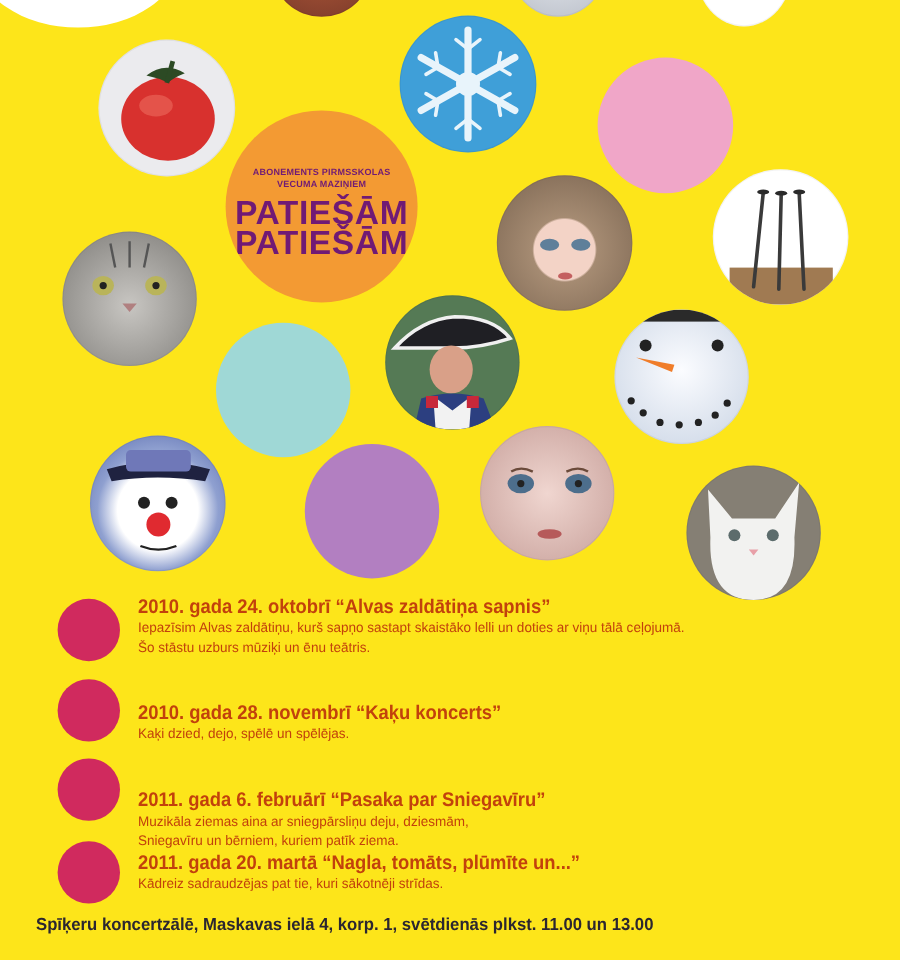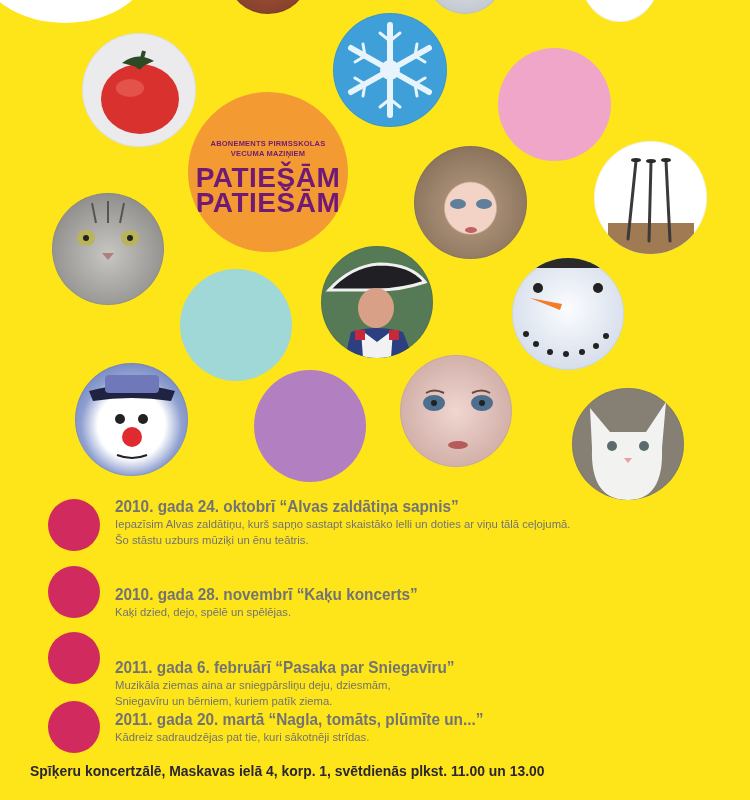--- a/index.html
+++ b/index.html
@@ -4,21 +4,21 @@
   <style>
     html, body { margin:0; padding:0; }
     body { width:750px; height:800px; overflow:hidden; background:#fde51a; position:relative; font-family:"Liberation Sans", sans-serif; }
     .circle { position:absolute; border-radius:50%; overflow:hidden; }
     .photo { box-shadow: inset 0 0 0 1px rgba(0,0,0,0.05); }
     .logo { display:flex; flex-direction:column; align-items:center; justify-content:center; text-align:center; color:#701a75; }
     .logo .small { font-size:7.5px; font-weight:bold; line-height:10px; letter-spacing:0.2px; }
     .logo .big { font-size:28px; font-weight:bold; line-height:25px; letter-spacing:0.5px; }
     .event { position:absolute; left:48px; }
     .dot { position:absolute; left:0; width:52px; height:52px; border-radius:50%; background:#d02a5e; }
-    .etext { position:absolute; left:67px; top:0; white-space:nowrap; color:#737373; }
+    .etext { position:absolute; left:67px; top:0; white-space:nowrap; color:#c2410c; }
     .etitle { font-size:16.5px; font-weight:bold; line-height:20px; font-family:"Liberation Sans", sans-serif; transform:scaleX(0.93); transform-origin:left; }
     .edesc { font-size:11.5px; line-height:16px; transform:scaleX(0.98); transform-origin:left; }
     .footer { position:absolute; left:30px; top:763px; font-size:14.5px; font-weight:bold; color:#2b2630; white-space:nowrap; transform:scaleX(0.96); transform-origin:left; }
   </style>
 </head>
 <body>
 
 <div class="circle" style="left:-20px; top:-95px; width:170px; height:118px; background:#ffffff;"></div>
 <div class="circle photo" style="left:228px; top:-60px; width:80px; height:74px; background:radial-gradient(circle at 50% 30%, #b45a3a, #7a3a2a);"></div>
 <div class="circle photo" style="left:425px; top:-70px; width:80px; height:84px; background:radial-gradient(circle at 50% 40%, #e8ebf0, #b9bec8);"></div>

